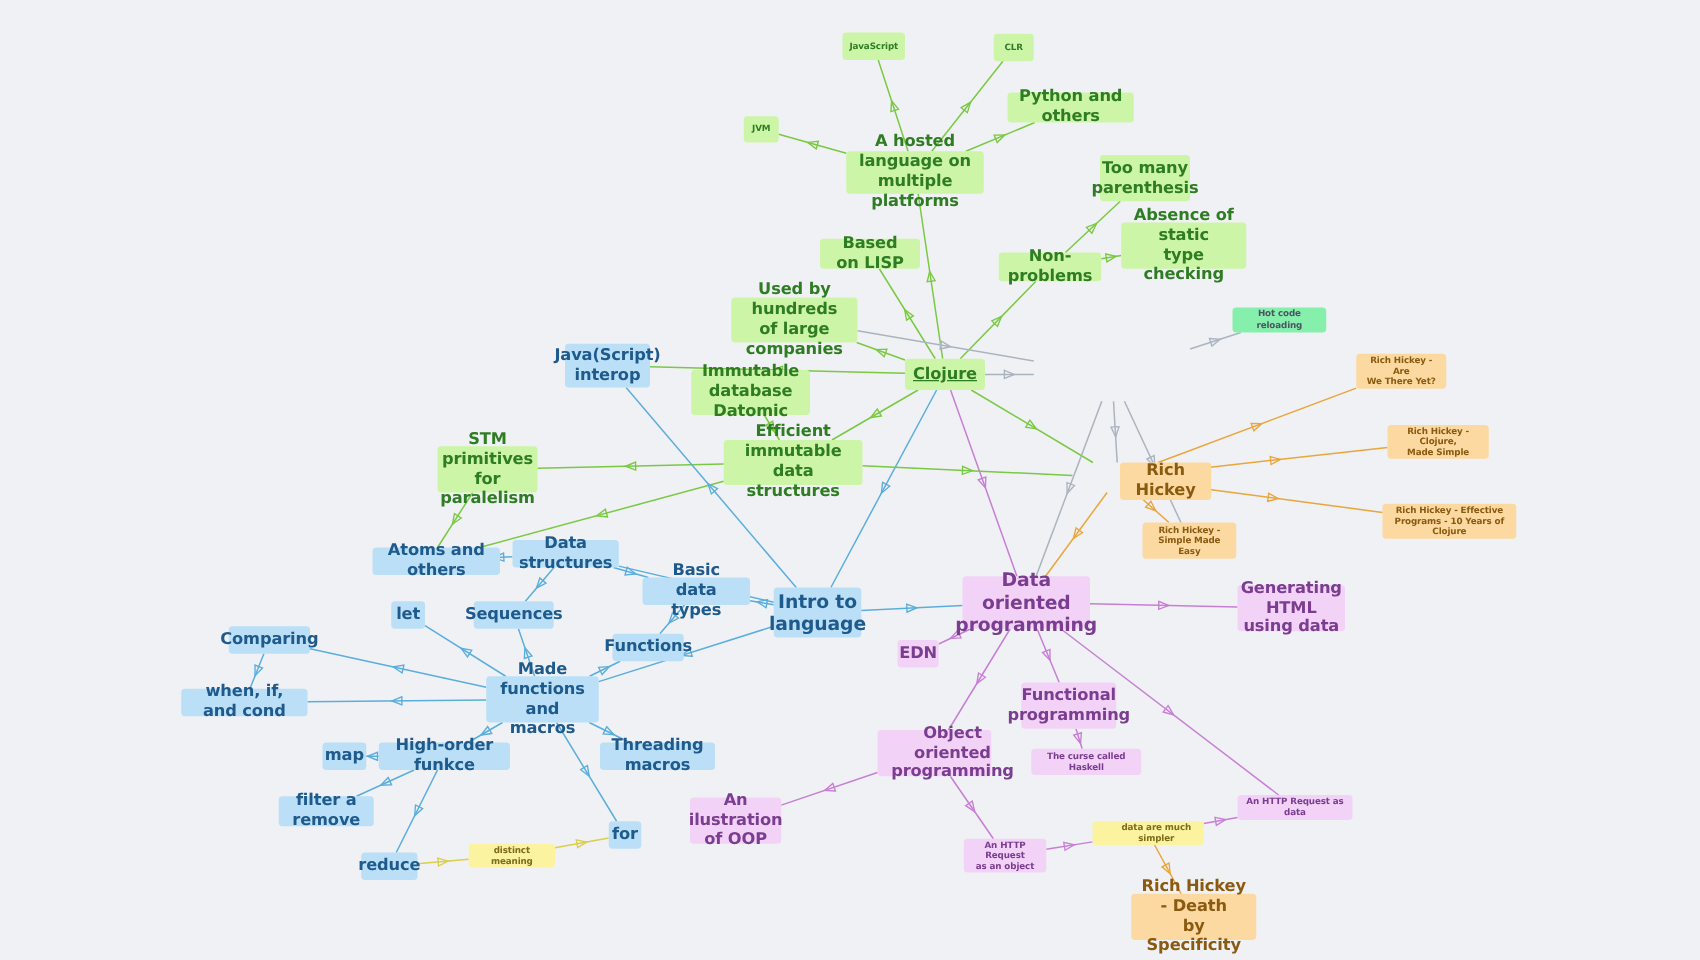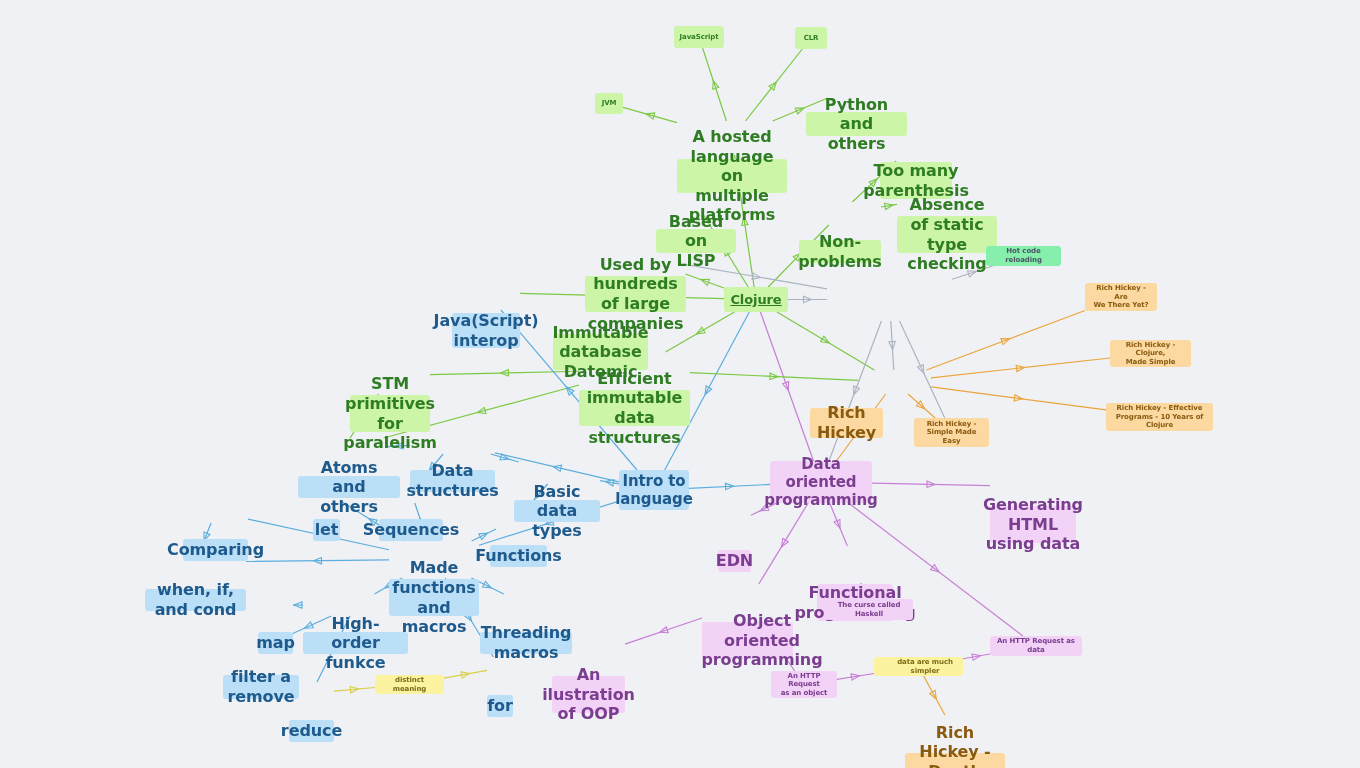--- a/index.html
+++ b/index.html
@@ -26,21 +26,21 @@
   }
   
   .c-green { background:#ccf5a8; color:#2f7d23; }
   .c-blue  { background:#badff7; color:#1e5a8c; }
   .c-purple{ background:#f2d3f7; color:#7a3d8f; }
   .c-orange{ background:#fcd9a0; color:#8a5a10; }
   .c-yellow{ background:#fbf3a0; color:#7d6c18; }
   .c-grey  { background:#86efac; color:#4a5664; }
   .sz-xl{font-size:15px;}
   .sz-lg{font-size:13px;}
-  .sz-md{font-size:16px;margin-top:38px;}
+  .sz-md{font-size:13px;}
   .sz-xs{font-size:7px;}
 </style>
 </head>
 <body>
 
 <div id="canvas">
   <svg id="edges">
       <g>
         <line x1="726.4455445544554" y1="121" x2="702.5940594059406" y2="48" stroke="#7ac943" stroke-width="1.2"></line>
         <polygon points="-4,-3.2 4,0 -4,3.2" fill="none" stroke="#7ac943" stroke-width="1.1" transform="translate(714.519801980198,84.5) rotate(-108.09390654406315)"></polygon>
@@ -323,21 +323,21 @@
     <div class="node c-blue sz-md" style="left: 452px; top: 275px; width: 68px; height: 35px;">Java(Script)
 interop</div>
     <div class="node c-green sz-md" style="left: 553px; top: 296px; width: 95px; height: 36px;">Immutable
 database Datomic</div>
     <div class="node c-orange sz-xs" style="left: 1110px; top: 340px; width: 81px; height: 27px;">Rich Hickey - Clojure,
 Made Simple</div>
     <div class="node c-green sz-md" style="left: 350px; top: 357px; width: 80px; height: 37px;">STM primitives
 for paralelism</div>
     <div class="node c-green sz-md" style="left: 579px; top: 352px; width: 111px; height: 36px;">Efficient immutable
 data structures</div>
-    <div class="node c-orange sz-md" style="left: 810px; top: 370px; width: 73px; height: 30px;">Rich Hickey</div>
+    <div class="node c-orange sz-md" style="left: 896px; top: 370px; width: 73px; height: 30px;">Rich Hickey</div>
     <div class="node c-orange sz-xs" style="left: 1106px; top: 403px; width: 107px; height: 28px;">Rich Hickey - Effective
 Programs - 10 Years of Clojure</div>
     <div class="node c-orange sz-xs" style="left: 914px; top: 418px; width: 75px; height: 29px;">Rich Hickey -
 Simple Made Easy</div>
     <div class="node c-blue sz-md" style="left: 410px; top: 432px; width: 85px; height: 22px;">Data structures</div>
     <div class="node c-blue sz-md" style="left: 298px; top: 438px; width: 102px; height: 22px;">Atoms and others</div>
     <div class="node c-blue sz-md" style="left: 514px; top: 462px; width: 86px; height: 22px;">Basic data types</div>
     <div class="node c-blue sz-xl" style="left: 619px; top: 470px; width: 70px; height: 40px;">Intro to
 language</div>
     <div class="node c-purple sz-xl" style="left: 770px; top: 461px; width: 102px; height: 42px;">Data oriented

